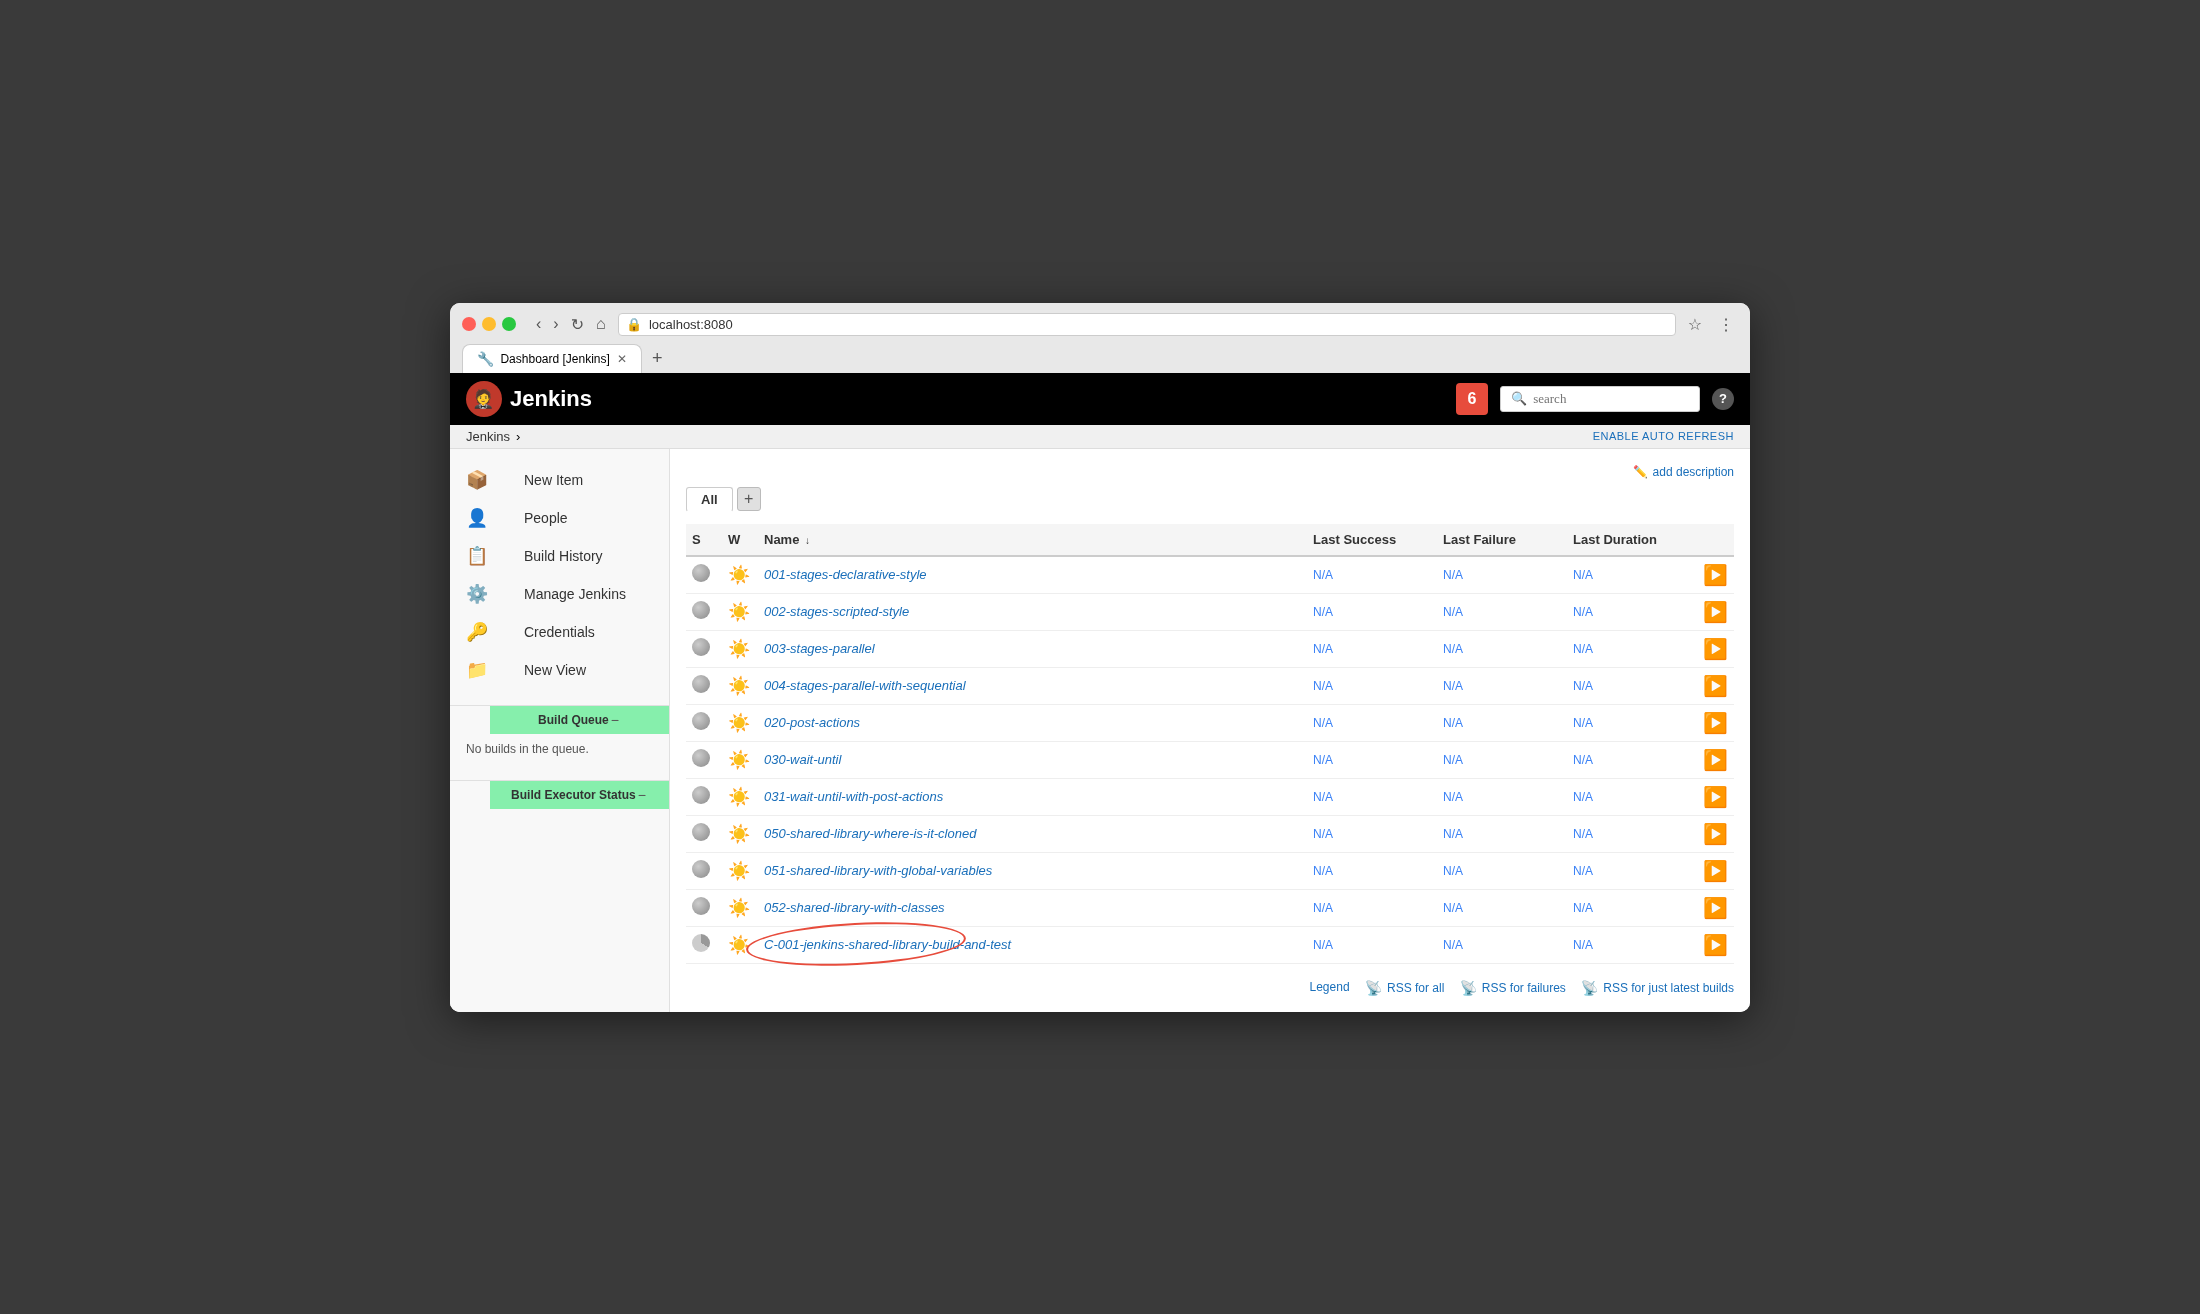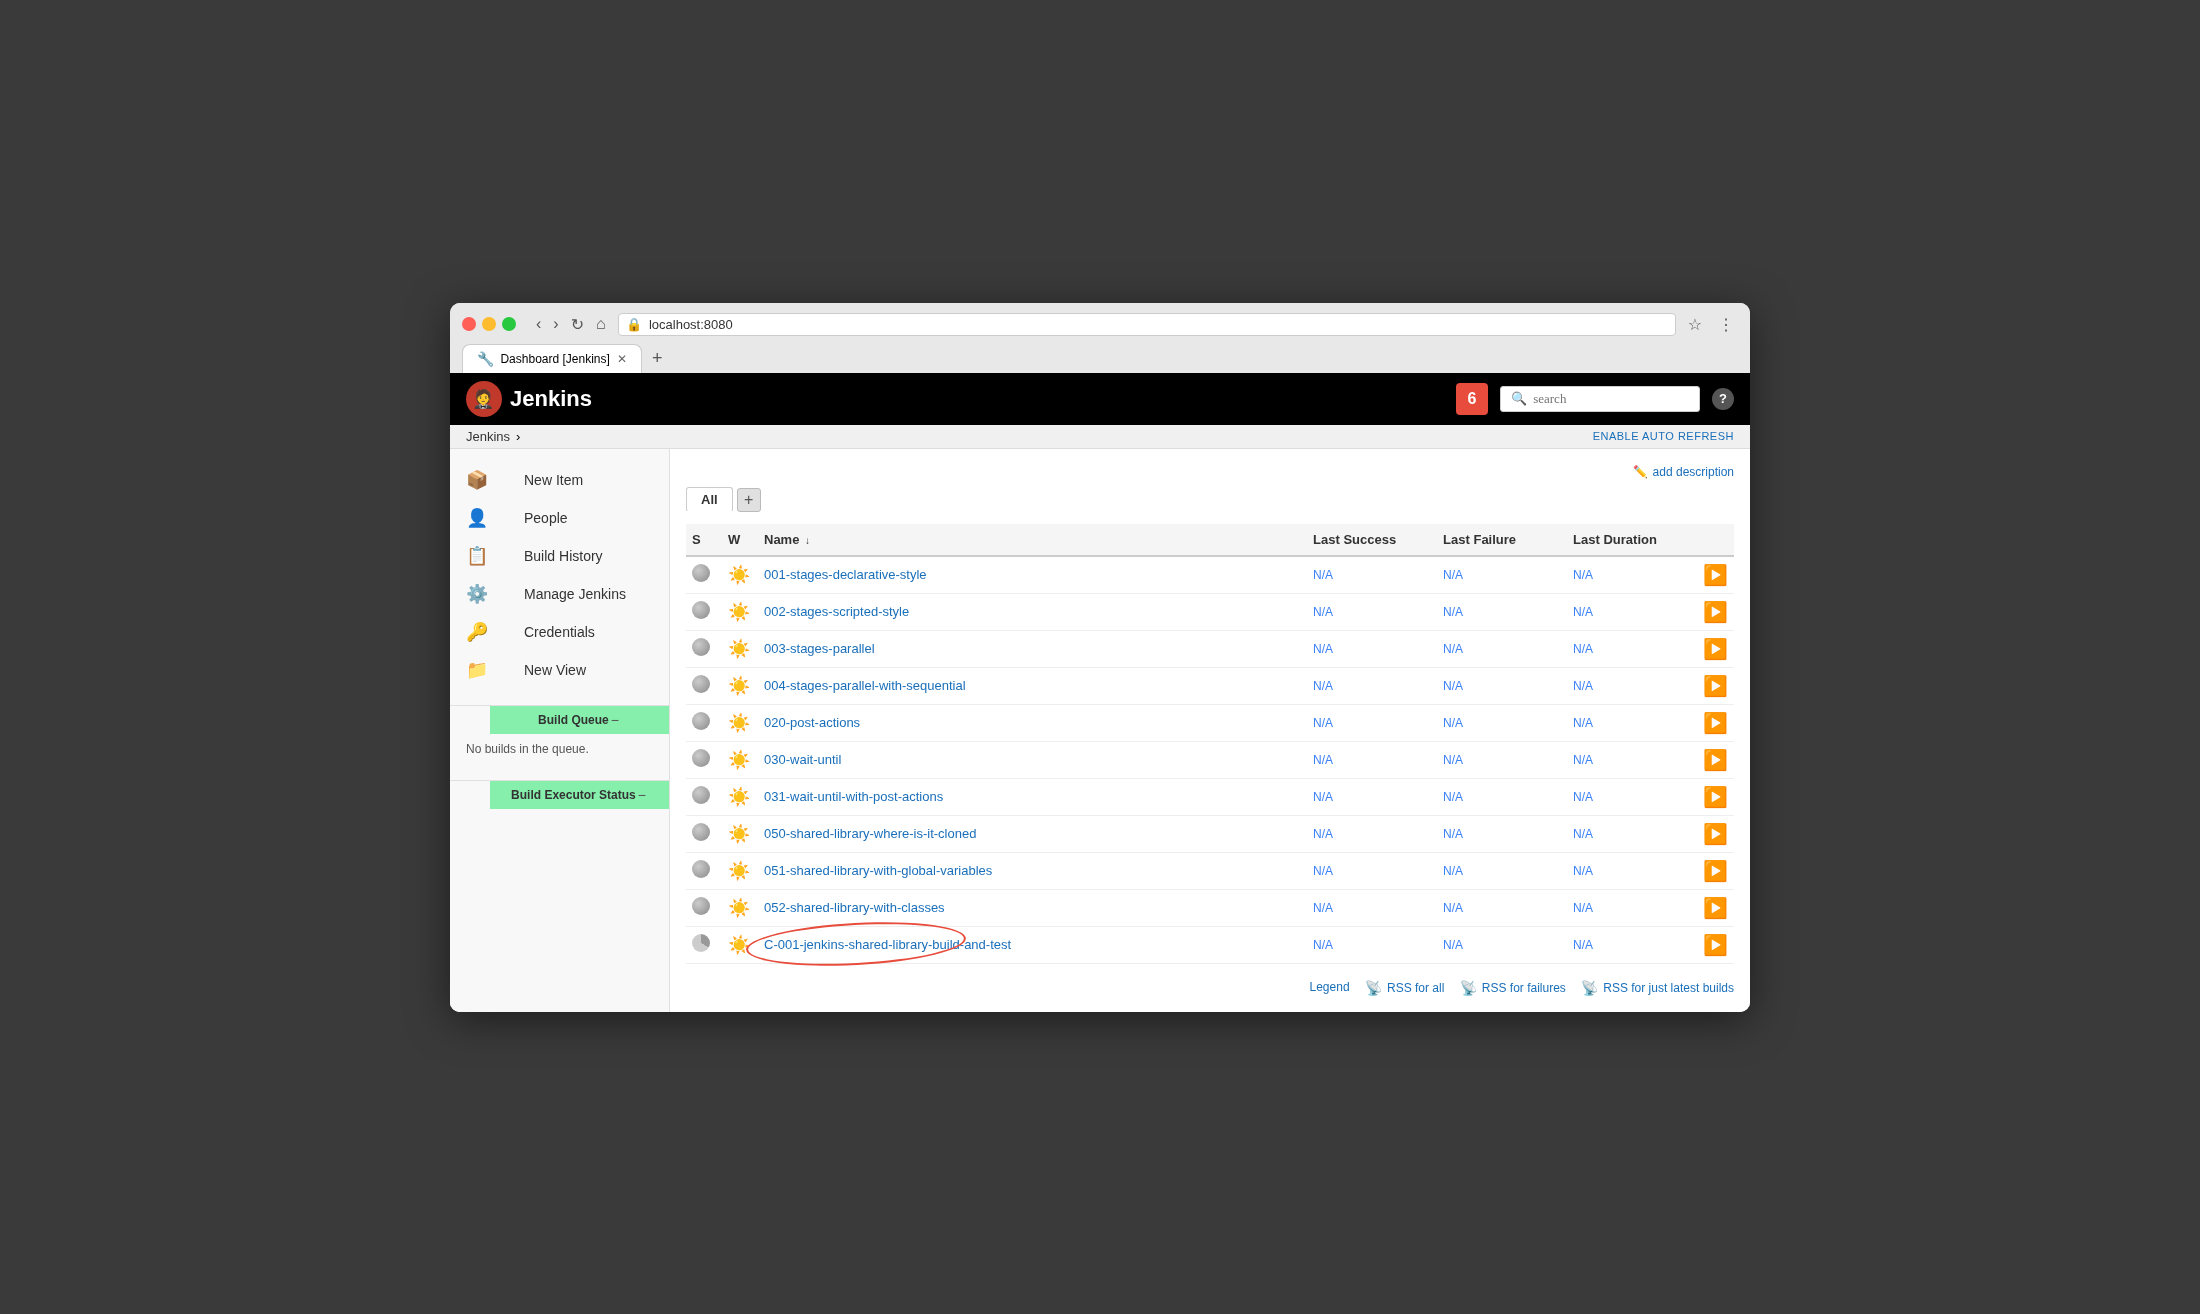--- a/index.html
+++ b/index.html
@@ -167,21 +167,21 @@
       color: #333;
       display: flex; align-items: center; justify-content: center; margin-left: 40px;
     }
     .sidebar-section-content { padding: 8px 16px; font-size: 12px; color: #555; }
     .executor-item { padding: 3px 0; font-size: 12px; color: #333; }
     
     .main-content { flex: 1; padding: 16px; }
     .content-header { display: flex; justify-content: flex-end; margin-bottom: 8px; }
     .add-desc-btn { font-size: 12px; color: #1a6fba; text-decoration: none; display: flex; align-items: center; gap: 4px; }
     
-    .tab-bar { display: flex; align-items: flex-end; gap: 4px; margin-bottom: 12px; margin-top: 6px; }
+    .tab-bar { display: flex; align-items: flex-start; gap: 4px; margin-bottom: 12px; margin-top: 6px; }
     .view-tab {
       padding: 4px 14px;
       background: #f0f0f0;
       border: 1px solid #ccc;
       border-radius: 3px;
       font-size: 13px;
       cursor: pointer;
       color: #333;
     }
     .view-tab.active { background: #fff; border-bottom-color: #fff; font-weight: bold; }
@@ -200,21 +200,21 @@
       font-size: 13px; font-weight: bold; color: #333;
       background: #f5f5f5;
     }
     .jobs-table td { padding: 6px 6px; border-bottom: 1px solid #eee; vertical-align: middle; }
     .col-s { width: 36px; }
     .col-w { width: 36px; }
     .col-name { }
     .col-last { width: 130px; }
     .col-dur { width: 130px; }
     .col-action { width: 36px; }
-    .job-link { color: #1a6fba; text-decoration: none; font-size: 13px; }
+    .job-link { color: #1a6fba; text-decoration: none; font-size: 13px; font-style: italic; }
     .na-text { color: #3b82f6; font-size: 12px; }
     .sort-arrow { font-size: 10px; margin-left: 2px; }
     
     .circled-row td { }
     .circle-wrapper {
       position: relative;
       display: inline-block;
     }
     .circle-overlay {
       position: absolute;

